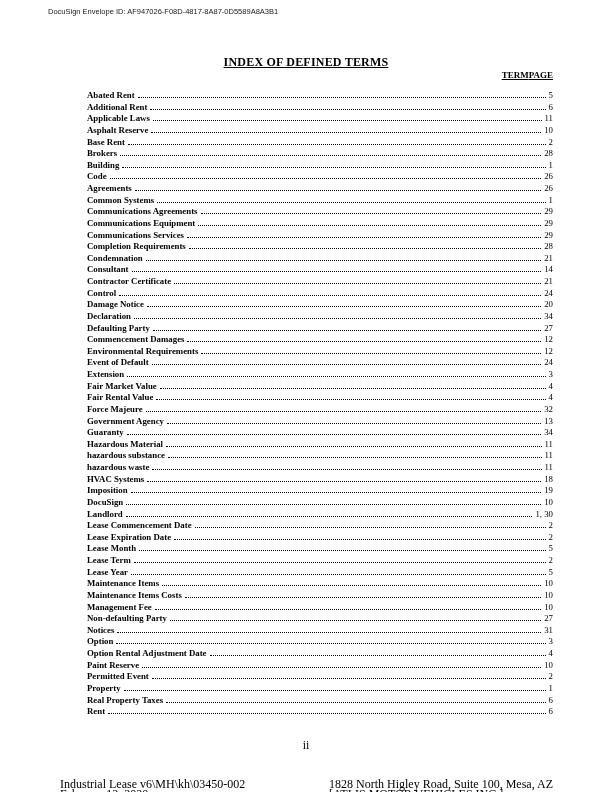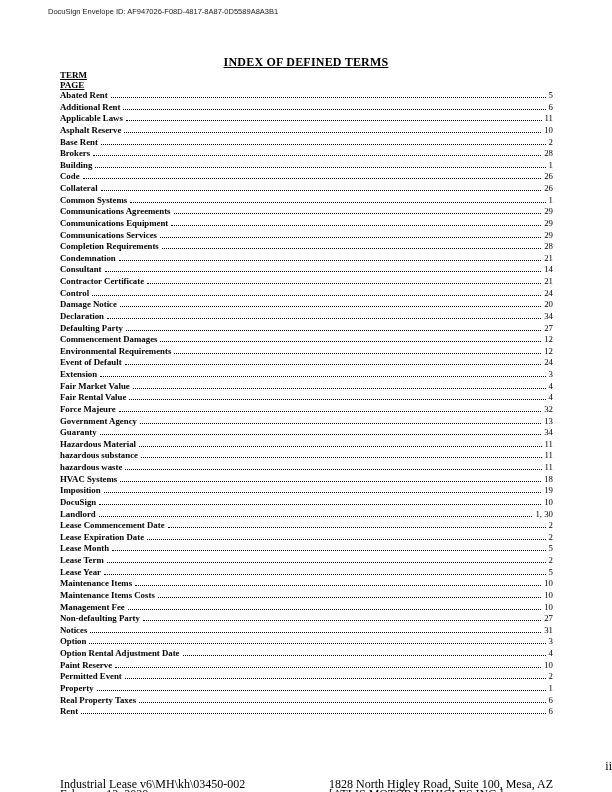--- a/index.html
+++ b/index.html
@@ -32,42 +32,42 @@
     font-size: 12px;
     letter-spacing: 0.2px;
     text-decoration: underline;
   }
   .cols {
     position: absolute;
     top: 70px;
     left: 60px;
     right: 59px;
     display: flex;
-    justify-content: space-between;
+    justify-content: flex-end;
     font-weight: bold;
     font-size: 9px;
-    flex-direction: column;
   }
   .cols span { text-decoration: underline; }
   .list {
     position: absolute;
     top: 90px;
     left: 60px;
     right: 59px;
   }
   .index-row {
     display: flex;
     align-items: baseline;
     height: 11.63px;
     font-size: 8.8px;
     line-height: 11.63px;
   }
   .term {
     font-weight: bold;
     white-space: nowrap;
+    margin-left: 27px;
   }
   .leader {
     flex: 1;
     border-bottom: 1px dotted #000000;
     margin: 0 3px 0 3px;
     min-width: 10px;
   }
   .pnum {
     font-weight: normal;
     white-space: nowrap;
@@ -78,24 +78,24 @@
     left: 60px;
     right: 59px;
     display: flex;
     justify-content: space-between;
     font-size: 12px;
     line-height: 9.5px;
   }
   .f-right { text-align: left; }
   .pagenum {
     position: absolute;
-    top: 759px;
+    top: 738px;
     left: 0;
     right: 0;
-    text-align: right;
+    text-align: center;
     font-size: 12px;
   }
 </style>
 </head>
 <body>
 
 <div class="page">
 
   <div class="docusign">DocuSign Envelope ID: AF947026-F08D-4817-8A87-0D5589A8A3B1</div>
 
@@ -142,21 +142,21 @@
       <span class="term">Building</span>
       <span class="leader"></span>
       <span class="pnum">1</span>
     </div>
       <div class="index-row">
       <span class="term">Code</span>
       <span class="leader"></span>
       <span class="pnum">26</span>
     </div>
       <div class="index-row">
-      <span class="term">Collateral</span>
+      <span class="term">Agreements</span>
       <span class="leader"></span>
       <span class="pnum">26</span>
     </div>
       <div class="index-row">
       <span class="term">Common Systems</span>
       <span class="leader"></span>
       <span class="pnum">1</span>
     </div>
       <div class="index-row">
       <span class="term">Communications Agreements</span>

